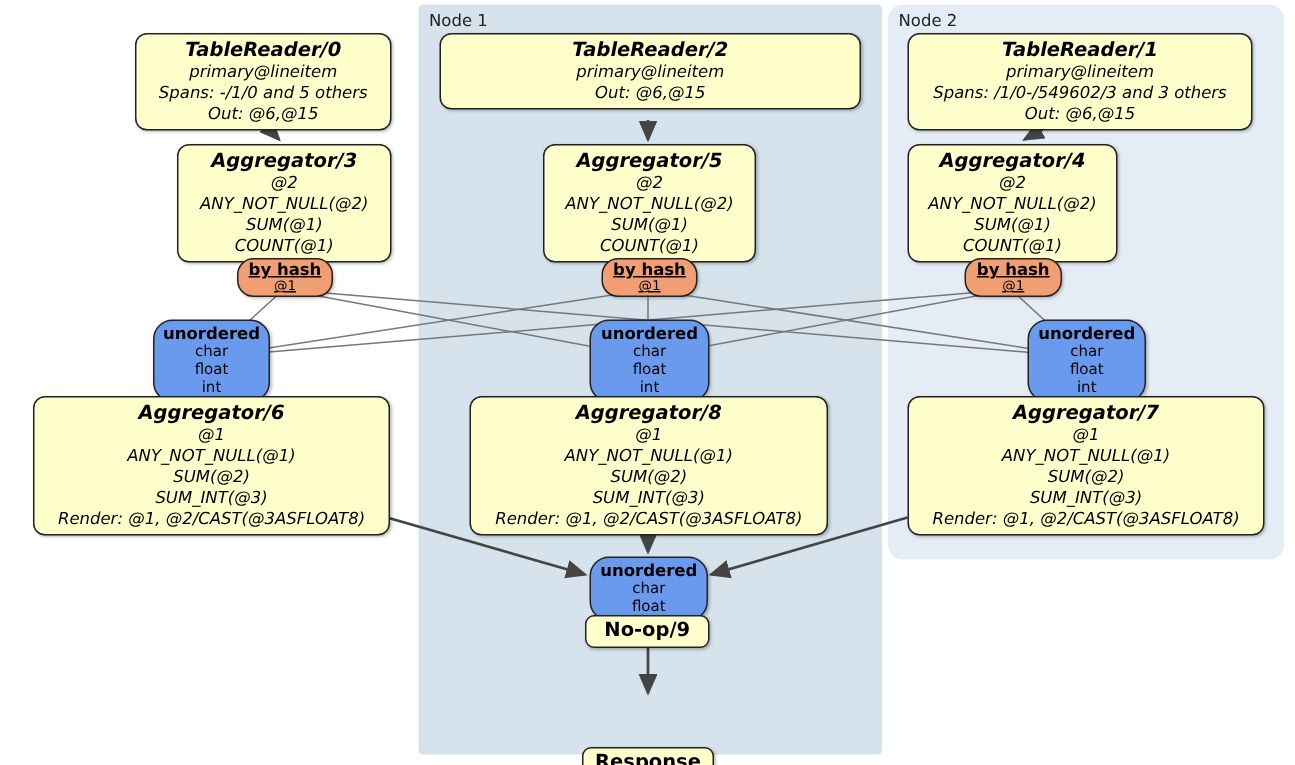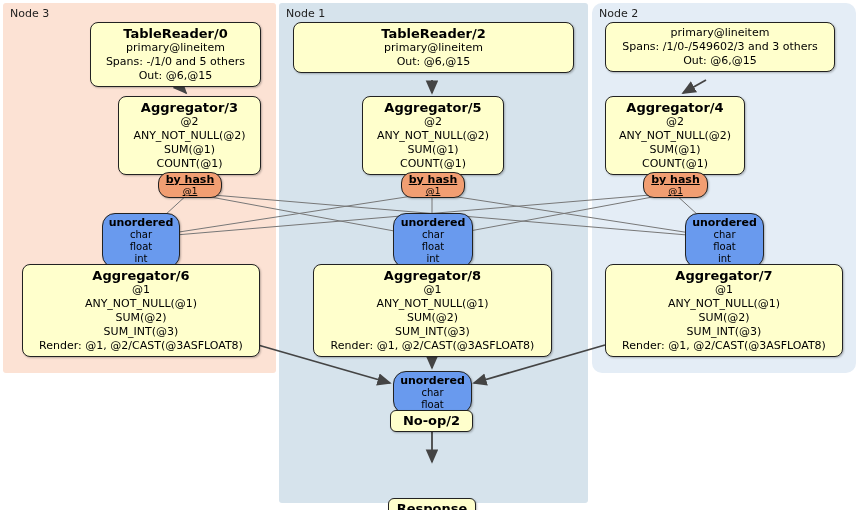--- a/index.html
+++ b/index.html
@@ -6,40 +6,37 @@
   #stage{position:relative;width:863px;height:510px;background:#fff;overflow:hidden;
          font-family:"DejaVu Sans","Liberation Sans",sans-serif;color:#000;}
   .panel{position:absolute;border-radius:3px;z-index:0;}
   .panel-label{position:absolute;top:4px;left:7px;font-size:11px;color:#222;}
   .panel-n3{background:var(--panel_node3_bg,#fce2d4);}
   .panel-n1{background:var(--panel_node1_bg,#d6e3ec);}
   .panel-n2{background:var(--panel_node2_bg,#e4edf6);border-radius:10px;}
   #edges{position:absolute;left:0;top:0;z-index:1;}
   .node{position:absolute;z-index:2;text-align:center;border:1px solid #222;
         box-shadow:1px 1px 2px rgba(0,0,0,.25);}
-  .ybox{background:var(--box_bg,#ffffcc);border-radius:8px;padding:3px 4px;}
+  .ybox{background:var(--box_bg,#ffffcc);border-radius:8px;padding:3px 4px;font-style:italic;}
   .ttl{font-size:13px;font-weight:bold;line-height:15px;white-space:nowrap;}
   .ln{font-size:11px;line-height:14px;white-space:nowrap;}
   .router{background:var(--router_bg,#f19e72);border-radius:11px;padding:1px 2px;text-decoration:underline;}
   .router .rttl{font-size:11px;font-weight:bold;line-height:12px;}
   .router .rsub{font-size:9px;line-height:10px;}
   .sync{background:var(--sync_bg,#699aee);border-radius:13px;padding:2px 2px;}
   .sync .sttl{font-size:11px;font-weight:bold;line-height:13px;}
   .sync .sit{font-size:10px;line-height:12px;}
   .term{background:var(--box_bg,#ffffcc);border-radius:6px;padding:1px 4px;}
   .term .ttl{line-height:18px;}
 </style>
 </head>
 <body>
 
 <div id="stage">
 
-  <div class="panel panel-n3" style="left:3px;top:3px;width:273px;height:370px;">
-    <div class="panel-label">Node 3</div>
-  </div>
   <div class="panel panel-n1" style="left:279px;top:3px;width:309px;height:500px;">
     <div class="panel-label">Node 1</div>
   </div>
   <div class="panel panel-n2" style="left:592px;top:3px;width:264px;height:370px;">
     <div class="panel-label">Node 2</div>
   </div>
 
   <svg id="edges" width="863" height="510">
     <defs>
       <marker id="arr" markerWidth="9" markerHeight="8" refX="7" refY="3.5" orient="auto">
@@ -125,20 +122,21 @@
   <div class="node ybox" style="left:313px;top:264px;width:229px;">
     <div class="ttl">Aggregator/8</div>
     <div class="ln">@1</div>
     <div class="ln">ANY_NOT_NULL(@1)</div>
     <div class="ln">SUM(@2)</div>
     <div class="ln">SUM_INT(@3)</div>
     <div class="ln">Render: @1, @2/CAST(@3ASFLOAT8)</div>
   </div>
 
   <div class="node ybox" style="left:605px;top:22px;width:220px;">
+    <div class="ttl">TableReader/1</div>
     <div class="ln">primary@lineitem</div>
     <div class="ln">Spans: /1/0-/549602/3 and 3 others</div>
     <div class="ln">Out: @6,@15</div>
   </div>
   <div class="node ybox" style="left:605px;top:96px;width:130px;">
     <div class="ttl">Aggregator/4</div>
     <div class="ln">@2</div>
     <div class="ln">ANY_NOT_NULL(@2)</div>
     <div class="ln">SUM(@1)</div>
     <div class="ln">COUNT(@1)</div>
@@ -161,19 +159,19 @@
     <div class="ln">SUM_INT(@3)</div>
     <div class="ln">Render: @1, @2/CAST(@3ASFLOAT8)</div>
   </div>
 
   <div class="node sync" style="left:393px;top:371px;width:73px;">
     <div class="sttl">unordered</div>
     <div class="sit">char</div>
     <div class="sit">float</div>
   </div>
   <div class="node term" style="left:390px;top:410px;width:73px;">
-    <div class="ttl">No-op/2</div>
+    <div class="ttl">No-op/9</div>
   </div>
   <div class="node term" style="left:388px;top:465px;width:78px;margin-top:33px;">
     <div class="ttl">Response</div>
   </div>
 
 </div>
 
 </body></html>

